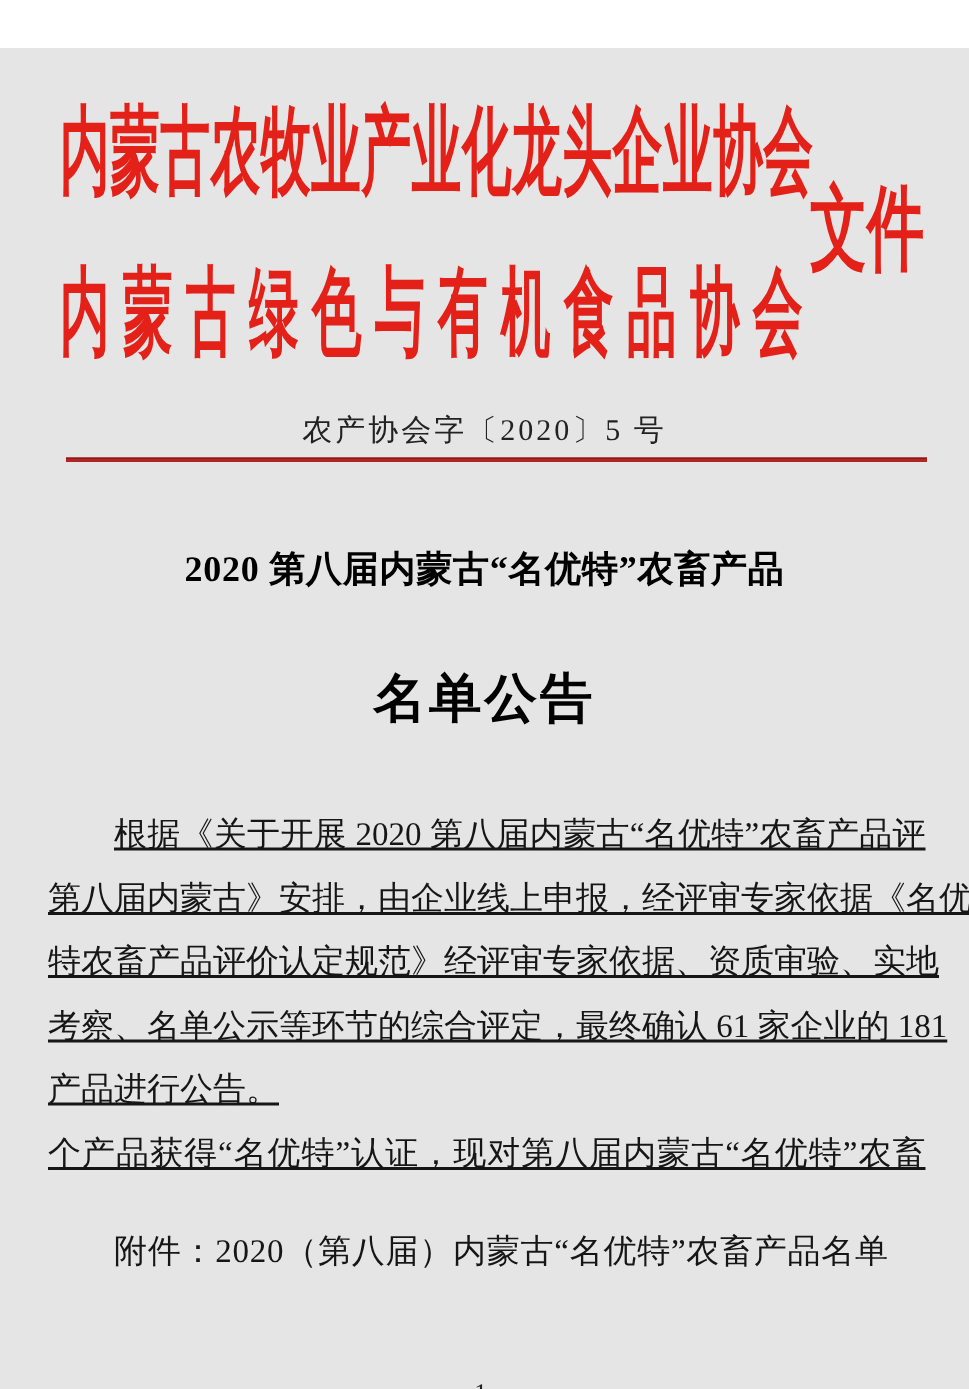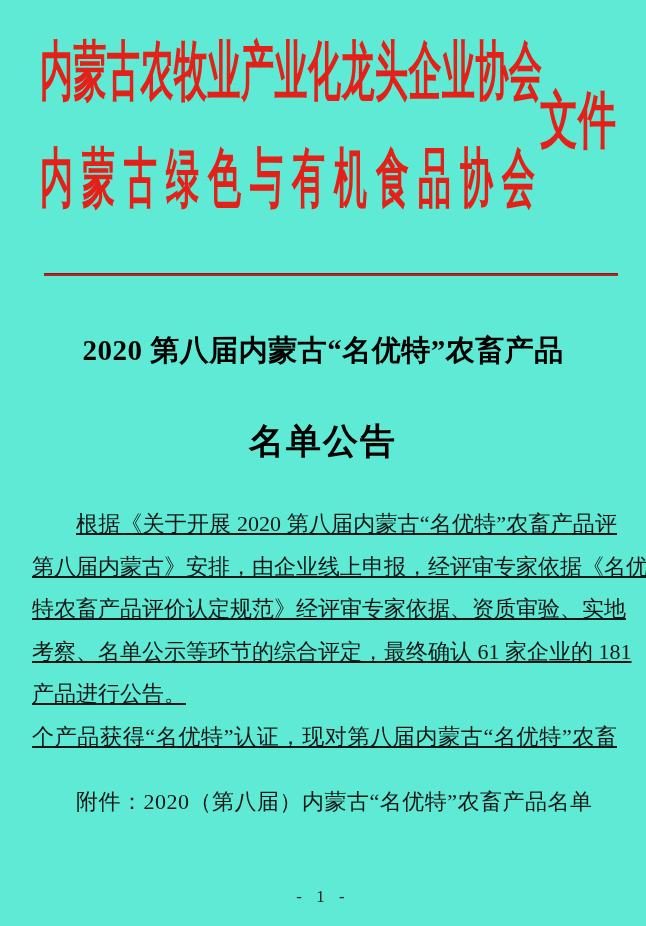--- a/index.html
+++ b/index.html
@@ -7,21 +7,21 @@
     --rule:#b12525;
     --ink:#161616;
   }
   *{margin:0;padding:0;box-sizing:border-box;}
   html,body{background:#ffffff;}
   body{
     font-family:"Liberation Serif","DejaVu Serif",serif;
     width:646px;height:926px;position:relative;overflow:hidden;
   }
   .page{
-    position:absolute;inset:0;background:#5eead4;
+    position:absolute;inset:0;background:#e5e5e5;margin-top:32px;
   }
   
   .org-line{
     position:absolute;left:40px;
     color:var(--red);font-weight:bold;
     font-family:"Liberation Serif","DejaVu Serif",serif;
     white-space:nowrap;line-height:1;
     transform-origin:0 0;
   }
   .org-line-1{
@@ -44,21 +44,21 @@
   }
   .red-rule{
     position:absolute;top:273px;left:44px;width:574px;height:3px;
     background:var(--rule);border-top:1px solid #8c1a1a;
   }
   
   .doc-title{
     position:absolute;top:331px;left:0;width:100%;
     text-align:center;color:#000;font-weight:bold;
   }
-  .title-line-1{font-size:29px;letter-spacing:0.5px;}
+  .title-line-1{font-size:24px;letter-spacing:0.5px;}
   .title-line-2{font-size:35px;margin-top:47px;letter-spacing:2px;}
   
   .body-paragraph{
     position:absolute;top:503px;left:32px;width:585px;
     font-size:22px;line-height:42.5px;color:var(--ink);text-decoration:underline;
   }
   .para-line{
     text-align:justify;text-align-last:justify;
     white-space:nowrap;
   }
@@ -77,20 +77,21 @@
 </style>
 </head>
 <body>
 
 <div class="page">
 
   <div class="org-line org-line-1">内蒙古农牧业产业化龙头企业协会</div>
   <div class="org-line org-line-2">内蒙古绿色与有机食品协会</div>
   <div class="doc-type">文件</div>
 
+  <div class="doc-number">农产协会字〔2020〕5 号</div>
   <div class="red-rule"></div>
 
   <div class="doc-title">
     <div class="title-line-1">2020 第八届内蒙古“名优特”农畜产品</div>
     <div class="title-line-2">名单公告</div>
   </div>
 
   <div class="body-paragraph">
     <div class="para-line first">根据《关于开展 2020 第八届内蒙古“名优特”农畜产品评</div>
     <div class="para-line">第八届内蒙古》安排，由企业线上申报，经评审专家依据《名优</div>

